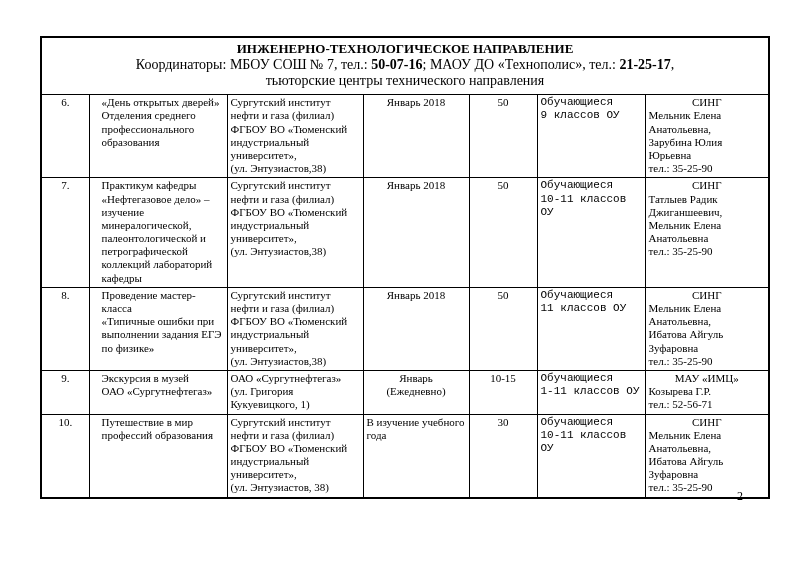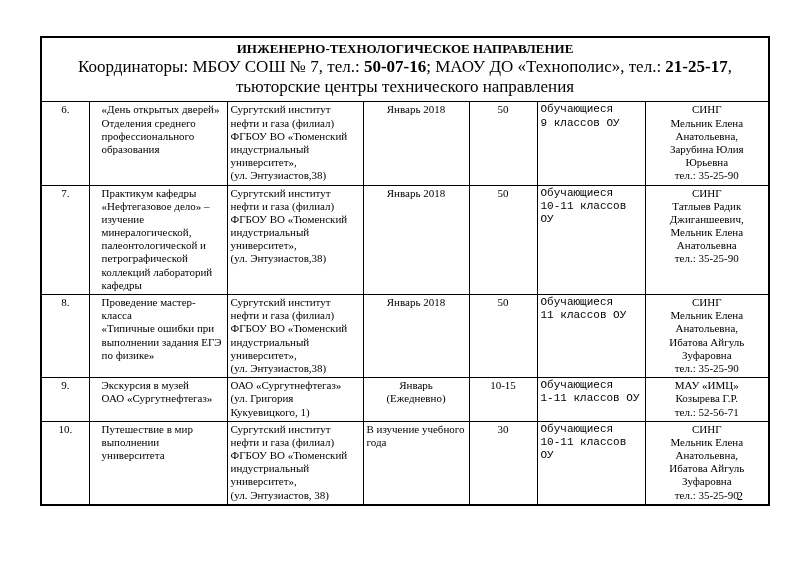--- a/index.html
+++ b/index.html
@@ -20,32 +20,32 @@
   th, td {
     border: 1px solid #000;
     vertical-align: top;
     padding: 1px 3px 2px;
     font-size: 11px;
     line-height: 1.2;
     font-weight: normal;
   }
   th { padding: 3px 6px 4px; }
   .hdr-title { font-weight: bold; font-size: 13px; text-align: center; }
-  .hdr-line  { font-size: 17px; text-align: center; }
+  .hdr-line  { font-size: 14px; text-align: center; }
   .hdr-line .b { font-weight: bold; }
 
   .pre { white-space: pre-line; }
   .col-num   { text-align: center; }
   .col-event { text-align: left; padding-left: 12px; }
   .col-place { text-align: left; }
   .col-date  { text-align: center; margin-top: 8px; }
   .col-count { text-align: center; margin-left: 13px; }
   .col-aud   { text-align: left; font-family: Liberation Mono, monospace; }
   .col-resp .org { text-align: center; }
-  .col-resp .contact { text-align: center; }
+  .col-resp .contact { text-align: left; }
   
   tbody tr:nth-child(5) td.col-date { text-align: left; }
 
   .page-num { position: absolute; top: 489px; left: 737px; font-size: 12px; }
 </style>
 </head>
 <body>
 
 <div class="page">
 
@@ -217,21 +217,21 @@
 тел.: 52-56-71</div>
     </td>
   </tr>
 
   <tr>
     <td class="col-num">
       <div class="pre">10.</div>
     </td>
     <td class="col-event">
       <div class="pre">Путешествие в мир
-выполнении университета</div>
+профессий образования</div>
     </td>
     <td class="col-place">
       <div class="pre">Сургутский институт
 нефти и газа (филиал)
 ФГБОУ ВО «Тюменский
 индустриальный
 университет»,
 (ул. Энтузиастов, 38)</div>
     </td>
     <td class="col-date">

